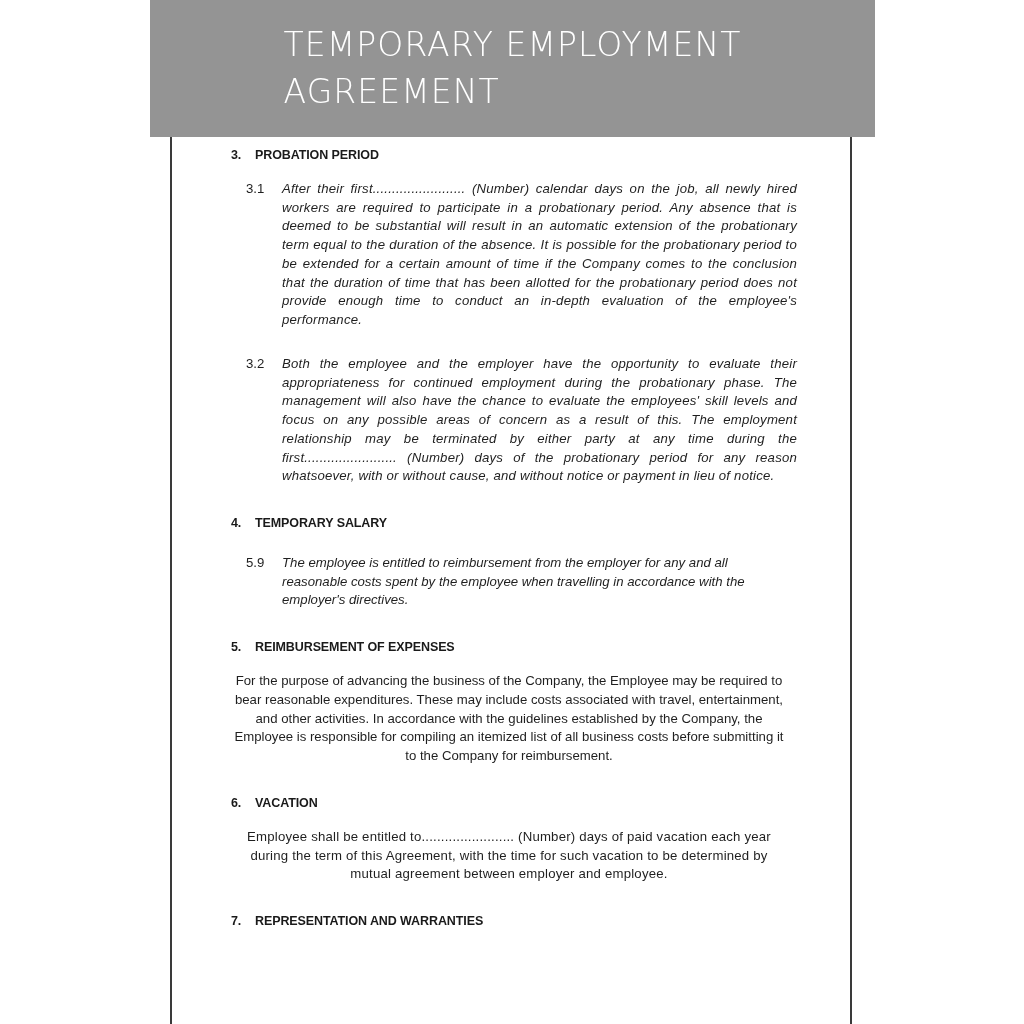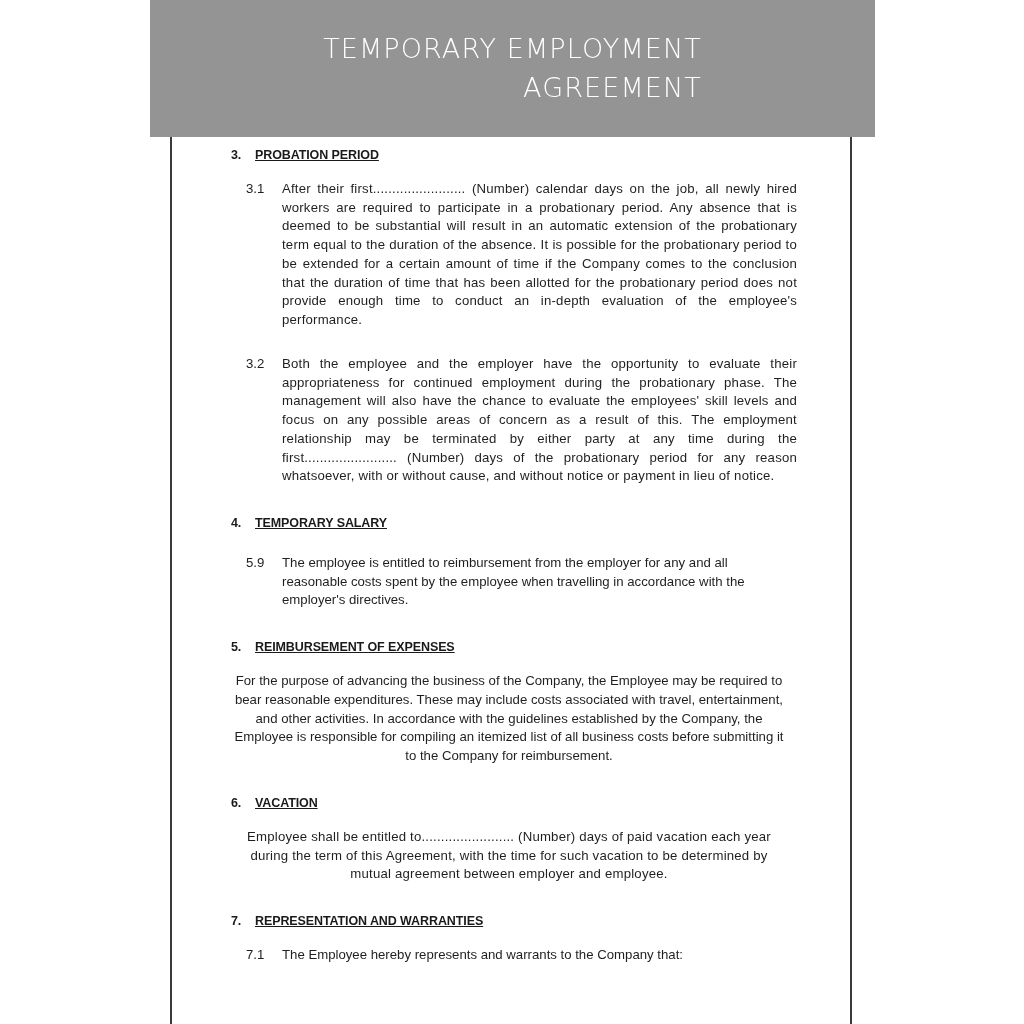--- a/index.html
+++ b/index.html
@@ -32,24 +32,24 @@
     display: flex;
     align-items: center;
     justify-content: center;
     box-sizing: border-box;
     padding: 0 40px;
   }
   .title-banner .title-text {
     color: #ffffff;
     font-family: "DejaVu Sans", sans-serif;
     font-weight: 300;
-    font-size: 27px;
+    font-size: 33px;
     line-height: 1.42;
     letter-spacing: 1.1px;
-    text-align: right;
+    text-align: left;
     white-space: pre-line;
   }
 
   
   .page-sheet {
     position: absolute;
     left: 170px;
     top: 137px;
     width: 682px;
     height: 887px;
@@ -74,37 +74,37 @@
     color: #1a1a1a;
     letter-spacing: -0.1px;
     margin: 0 0 18px 0;
   }
   .section-heading .sec-num {
     width: 24px;
     flex: 0 0 24px;
   }
   .section-heading .sec-title {
     flex: 1 1 auto;
-    text-decoration: underline;
   }
 
   
   .clause {
     display: flex;
     margin: 0 0 19px 15px;
     font-size: 13.2px;
     color: #1f1f1f;
     line-height: 1.42;
   }
   .clause .clause-num {
     width: 36px;
     flex: 0 0 36px;
   }
   .clause .clause-text {
     flex: 1 1 auto;
+    font-style: italic;
   }
   .clause.justified .clause-text {
     text-align: justify;
     text-justify: inter-word;
   }
   .clause.ragged .clause-text {
     text-align: left;
     padding-right: 22px;
   }
 
@@ -185,21 +185,17 @@
 
       <div class="para leader">Employee shall be entitled to........................ (Number) days of paid vacation each year during the term of this Agreement, with the time for such vacation to be determined by mutual agreement between employer and employee.</div>
 
       <div class="spacer-md"></div>
 
       <div class="section-heading">
         <span class="sec-num">7.</span>
         <span class="sec-title">REPRESENTATION AND WARRANTIES</span>
       </div>
 
-      <div class="clause ragged">
-        <span class="clause-num">7.1</span>
-        <span class="clause-text">The Employee hereby represents and warrants to the Company that:</span>
-      </div>
 
     </div>
   </div>
 
 </div>
 
 </body></html>

